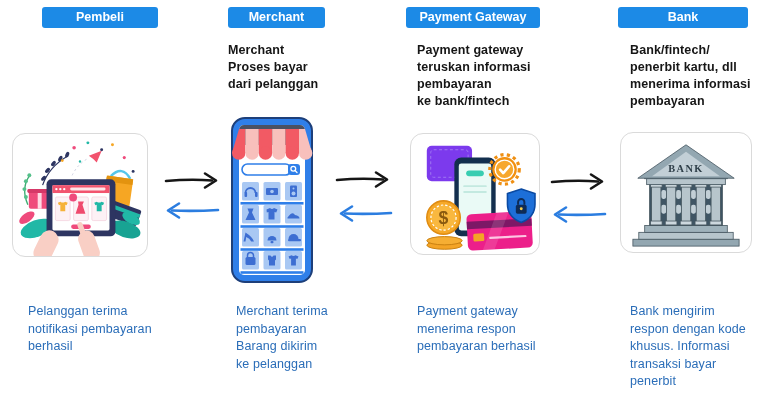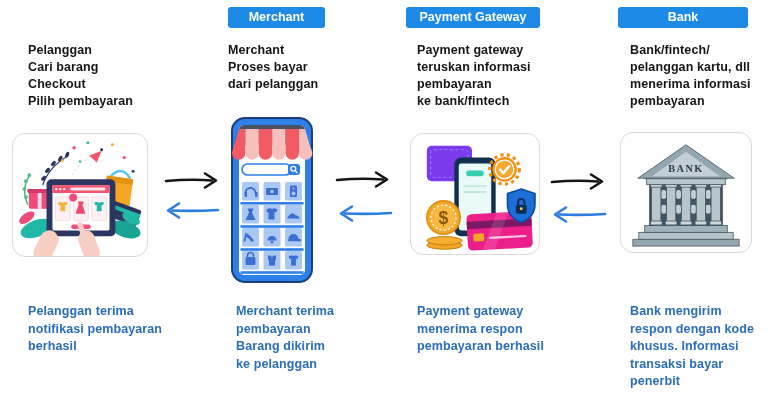--- a/index.html
+++ b/index.html
@@ -2,37 +2,34 @@
 <html><head>
 <meta charset="utf-8">
 <style>
   html,body{margin:0;padding:0;background:#fff;}
   .canvas{position:relative;width:768px;height:401px;background:#fff;overflow:hidden;
           font-family:"Liberation Sans",sans-serif;}
   .badge{position:absolute;top:7px;height:21px;line-height:21px;border-radius:3px;
          background:#1c8ae6;color:#fff;font-size:12.5px;font-weight:700;text-align:center;}
   .desc{position:absolute;top:42px;font-size:12.5px;font-weight:700;color:#161616;
         line-height:17px;white-space:pre-line;letter-spacing:.1px;}
-  .result{position:absolute;top:303px;font-size:12.5px;font-weight:700;color:#2a6db8;
+  .result{position:absolute;top:303px;font-size:12.5px;font-weight:400;color:#2a6db8;
           line-height:17.5px;white-space:pre-line;letter-spacing:.1px;}
   .card{position:absolute;background:#fff;border:1.5px solid #dadada;border-radius:13px;
         box-sizing:border-box;overflow:hidden;}
   .card svg,.art svg{display:block;width:100%;height:100%;}
   .art{position:absolute;}
   .arrow{position:absolute;}
 </style>
 </head>
 <body>
 
 <div class="canvas">
 
-  <div class="desc" style="left:28px;width:170px">Pelanggan
-Cari barang
-Checkout
-Pilih pembayaran</div>
+  <div class="badge" style="left:42px;width:116px">Pembeli</div>
   <div class="card" style="left:12px;top:133px;width:136px;height:124px">
     <svg viewBox="0 0 136 124">
       <g>
         <path d="M15 72 C10 60 11 50 17 42" stroke="#3fae74" stroke-width="1.4" fill="none"></path>
         <circle cx="13" cy="64" r="2" fill="#54c08a"></circle>
           <circle cx="11.5" cy="56" r="2" fill="#54c08a"></circle>
         <circle cx="13" cy="48" r="2" fill="#54c08a"></circle>
           <circle cx="16.5" cy="42" r="2" fill="#54c08a"></circle>
         <path d="M30 52 C34 40 42 30 56 22" stroke="#2d3561" stroke-width="1.2" fill="none"></path>
         <ellipse cx="31" cy="45" rx="3" ry="1.8" fill="#2d3561" transform="rotate(-40 31 45)"></ellipse>
@@ -265,21 +262,21 @@
     <path d="M3 12 C20 10.5 36 10.5 49 11.5" stroke="#161616" stroke-width="2.6" fill="none" stroke-linecap="round"></path>
     <path d="M42 4.5 L53 11.5 L42 18.5" stroke="#161616" stroke-width="2.6" fill="none" stroke-linecap="round" stroke-linejoin="round"></path>
   </svg>
   <svg class="arrow" style="left:546px;top:203px" width="62" height="22" viewBox="0 0 62 22">
     <path d="M59 11 C42 12 26 12 13 11.5" stroke="#2b7de0" stroke-width="2.6" fill="none" stroke-linecap="round"></path>
     <path d="M20 4.5 L9 11.5 L20 18.5" stroke="#2b7de0" stroke-width="2.6" fill="none" stroke-linecap="round" stroke-linejoin="round"></path>
   </svg>
 
   <div class="badge" style="left:618px;width:130px">Bank</div>
   <div class="desc" style="left:630px;width:138px">Bank/fintech/
-pelanggan kartu, dll
+penerbit kartu, dll
 menerima informasi
 pembayaran</div>
   <div class="card" style="left:620px;top:132px;width:132px;height:121px">
     <svg viewBox="0 0 132 121">
       <g stroke="#45565f" stroke-width="0.8">
         <rect x="12" y="108" width="108" height="7" fill="#93a7b1"></rect>
         <rect x="18" y="101" width="96" height="7" fill="#b7c5cc"></rect>
         <rect x="24" y="94" width="84" height="7" fill="#9fb2bb"></rect>
         <rect x="29" y="52" width="74" height="42" fill="#3f5564"></rect>
         <g fill="#c2cfd6" stroke="none">

